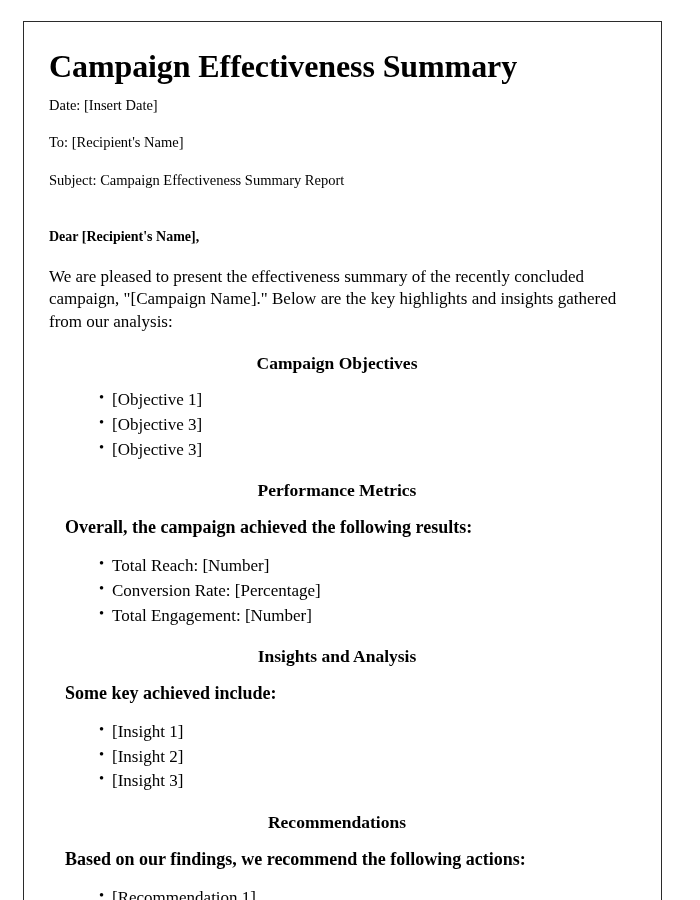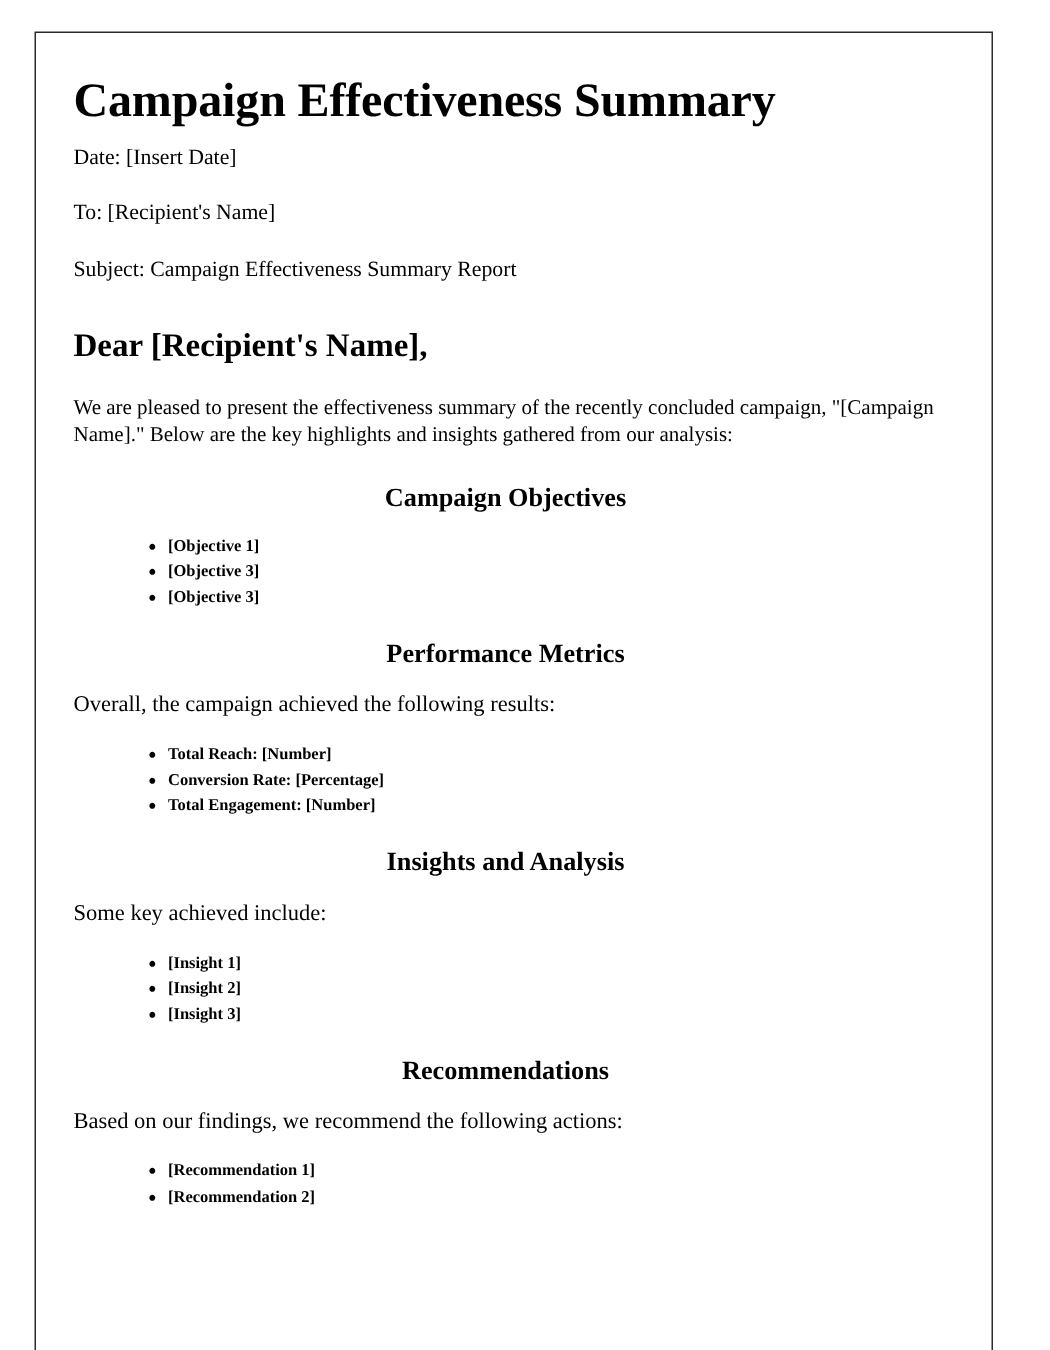--- a/index.html
+++ b/index.html
@@ -40,67 +40,67 @@
     letter-spacing: -0.1px;
   }
 
   .meta-line {
     font-size: 14.5px;
     line-height: 1.35;
     margin: 0 0 18px 0;
   }
 
   .salutation {
-    font-size: 22px;
+    font-size: 14px;
     font-weight: bold;
     line-height: 1.25;
-    margin: 26px 0 20px 0;
+    margin: 38px 0 20px 0;
   }
 
   .body-paragraph {
-    font-size: 14px;
+    font-size: 17px;
     line-height: 1.32;
     margin: 0 0 16px 0;
     max-width: 578px;
   }
 
   .section-heading {
     font-size: 17.5px;
     font-weight: bold;
     line-height: 1.25;
     margin: 20px 0 14px 0;
     text-align: center;
   }
 
   .bullet-list {
     list-style: none;
     margin: 0 0 14px 0;
     padding: 0;
   }
   .bullet-list li {
-    font-size: 11px;
+    font-size: 17px;
     line-height: 1.28;
     margin: 0 0 3px 0;
     padding-left: 63px;
     position: relative;
-    font-weight: bold;
   }
   .bullet-list li::before {
     content: "\2022";
     position: absolute;
     left: 50px;
     top: -1px;
     font-size: 14.5px;
     line-height: 1.28;
   }
 
   .lead-in {
-    font-size: 15px;
+    font-size: 18px;
     line-height: 1.32;
-    margin: 0 0 15px 0;
+    margin: 0 0 15px 16px;
+    font-weight: bold;
   }
 </style>
 </head>
 <body>
 
 <div class="page-sheet">
   <div class="page-inner">
 
     <h1 class="doc-title">Campaign Effectiveness Summary</h1>
 

